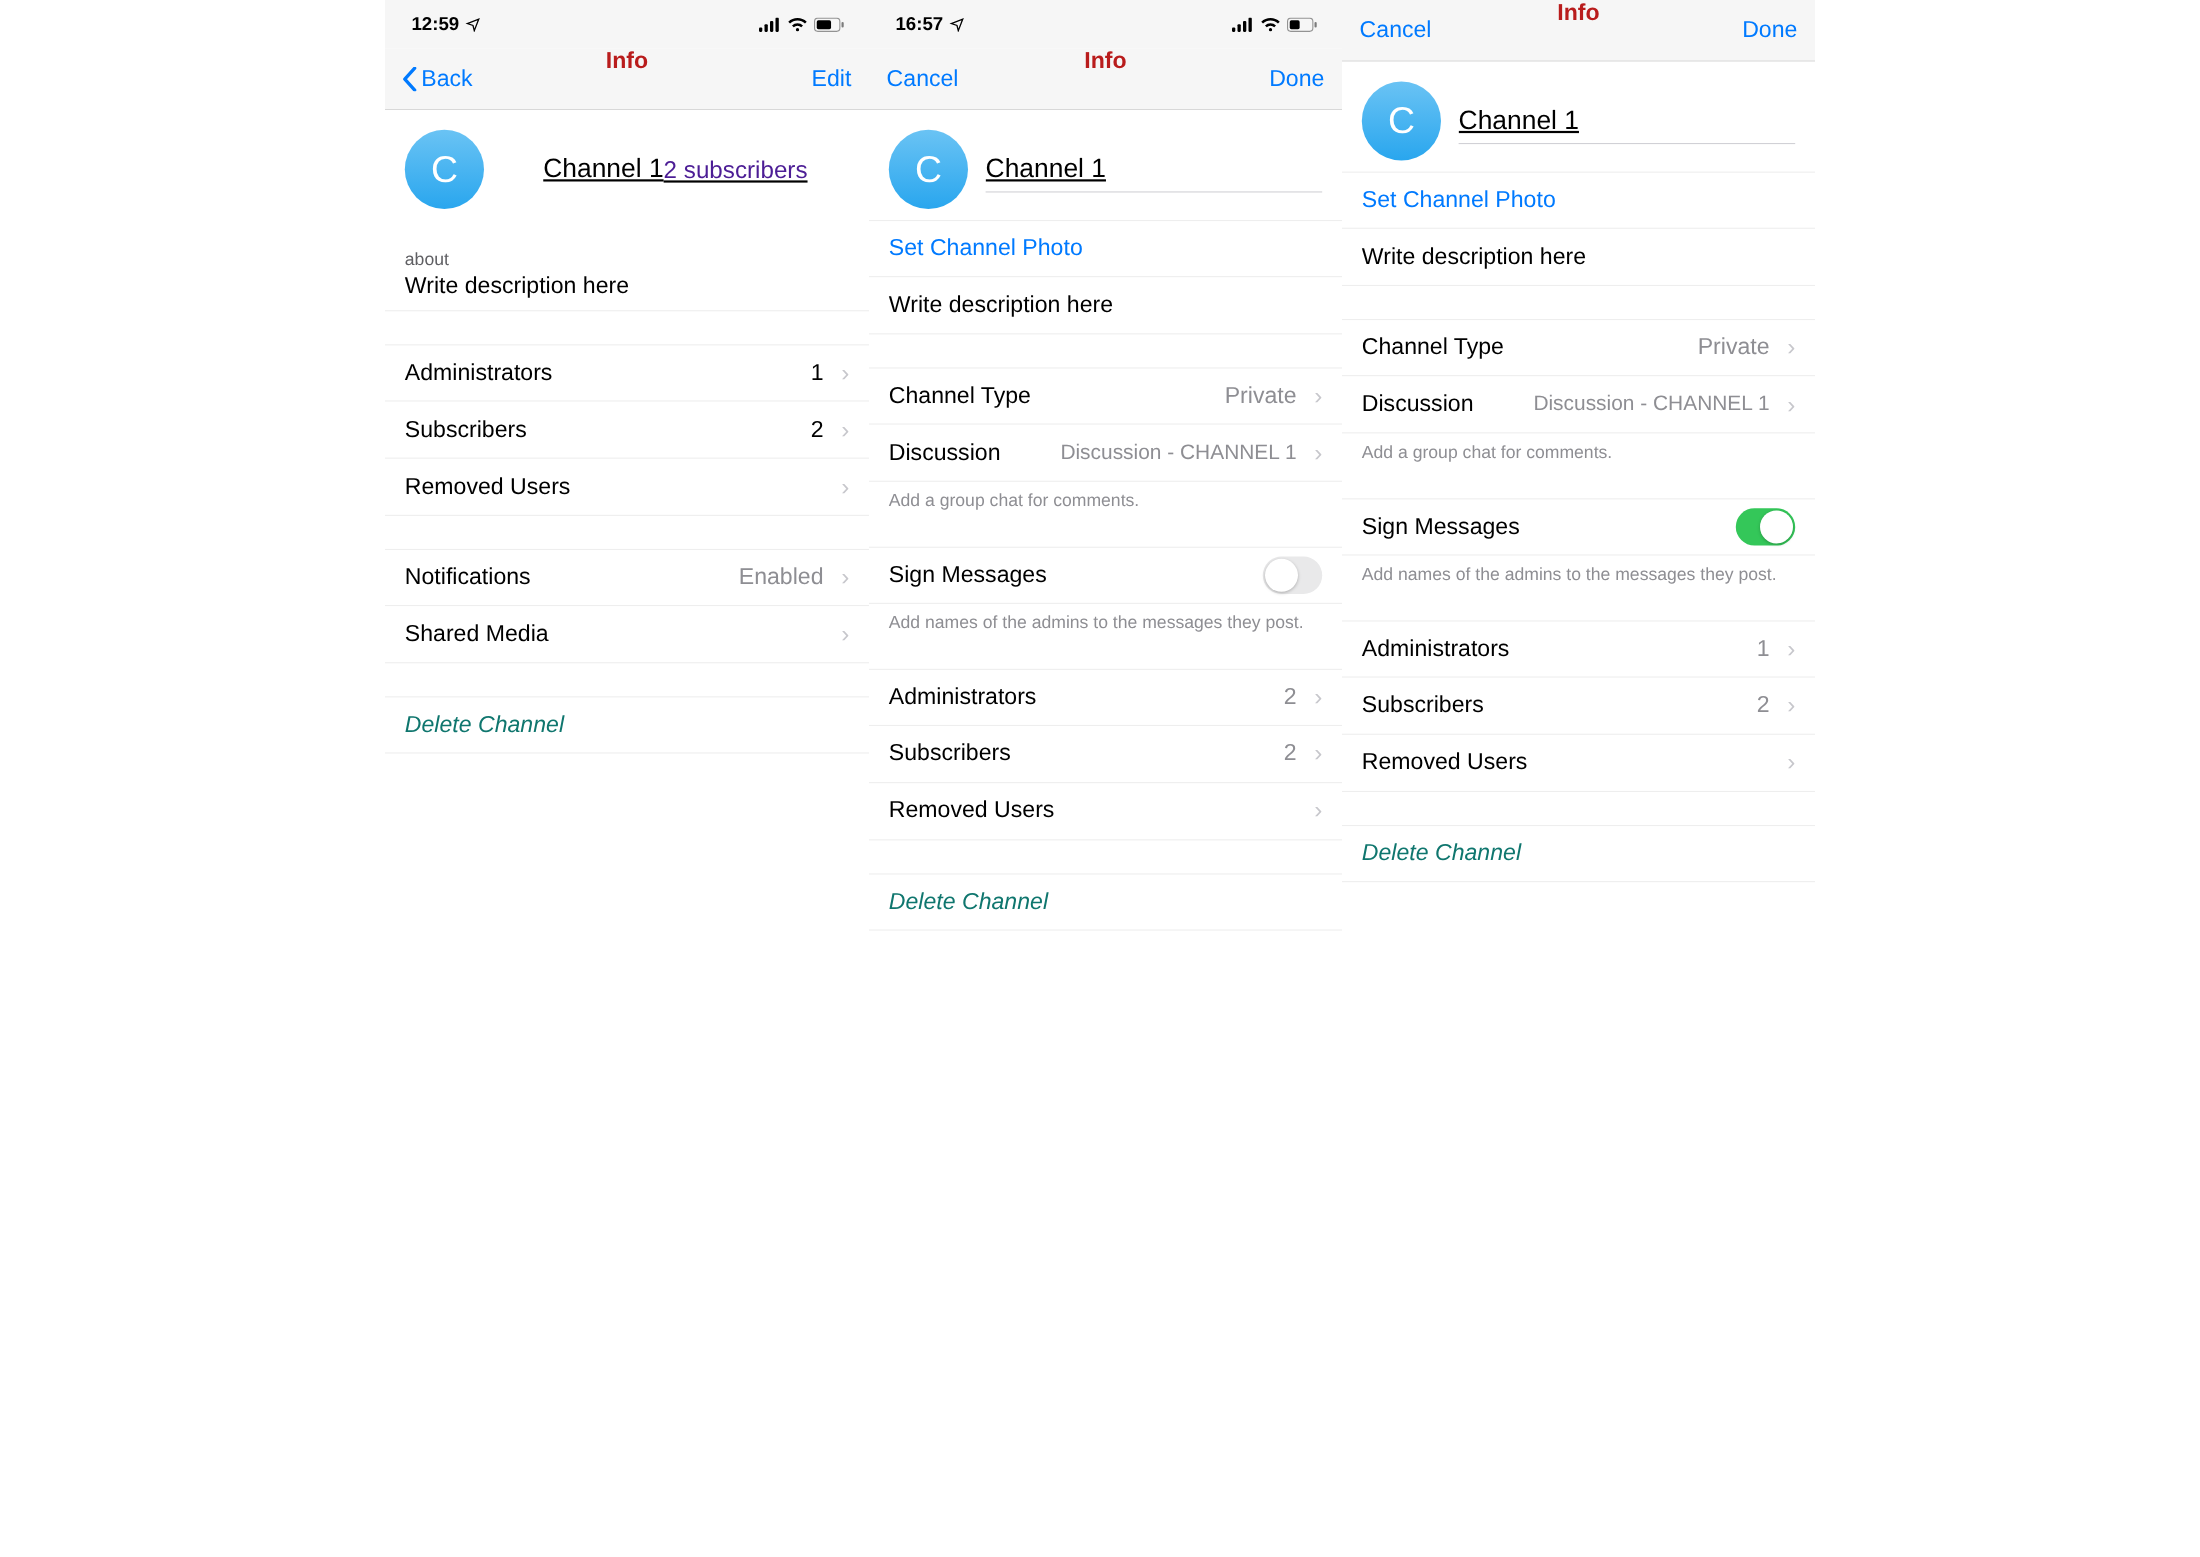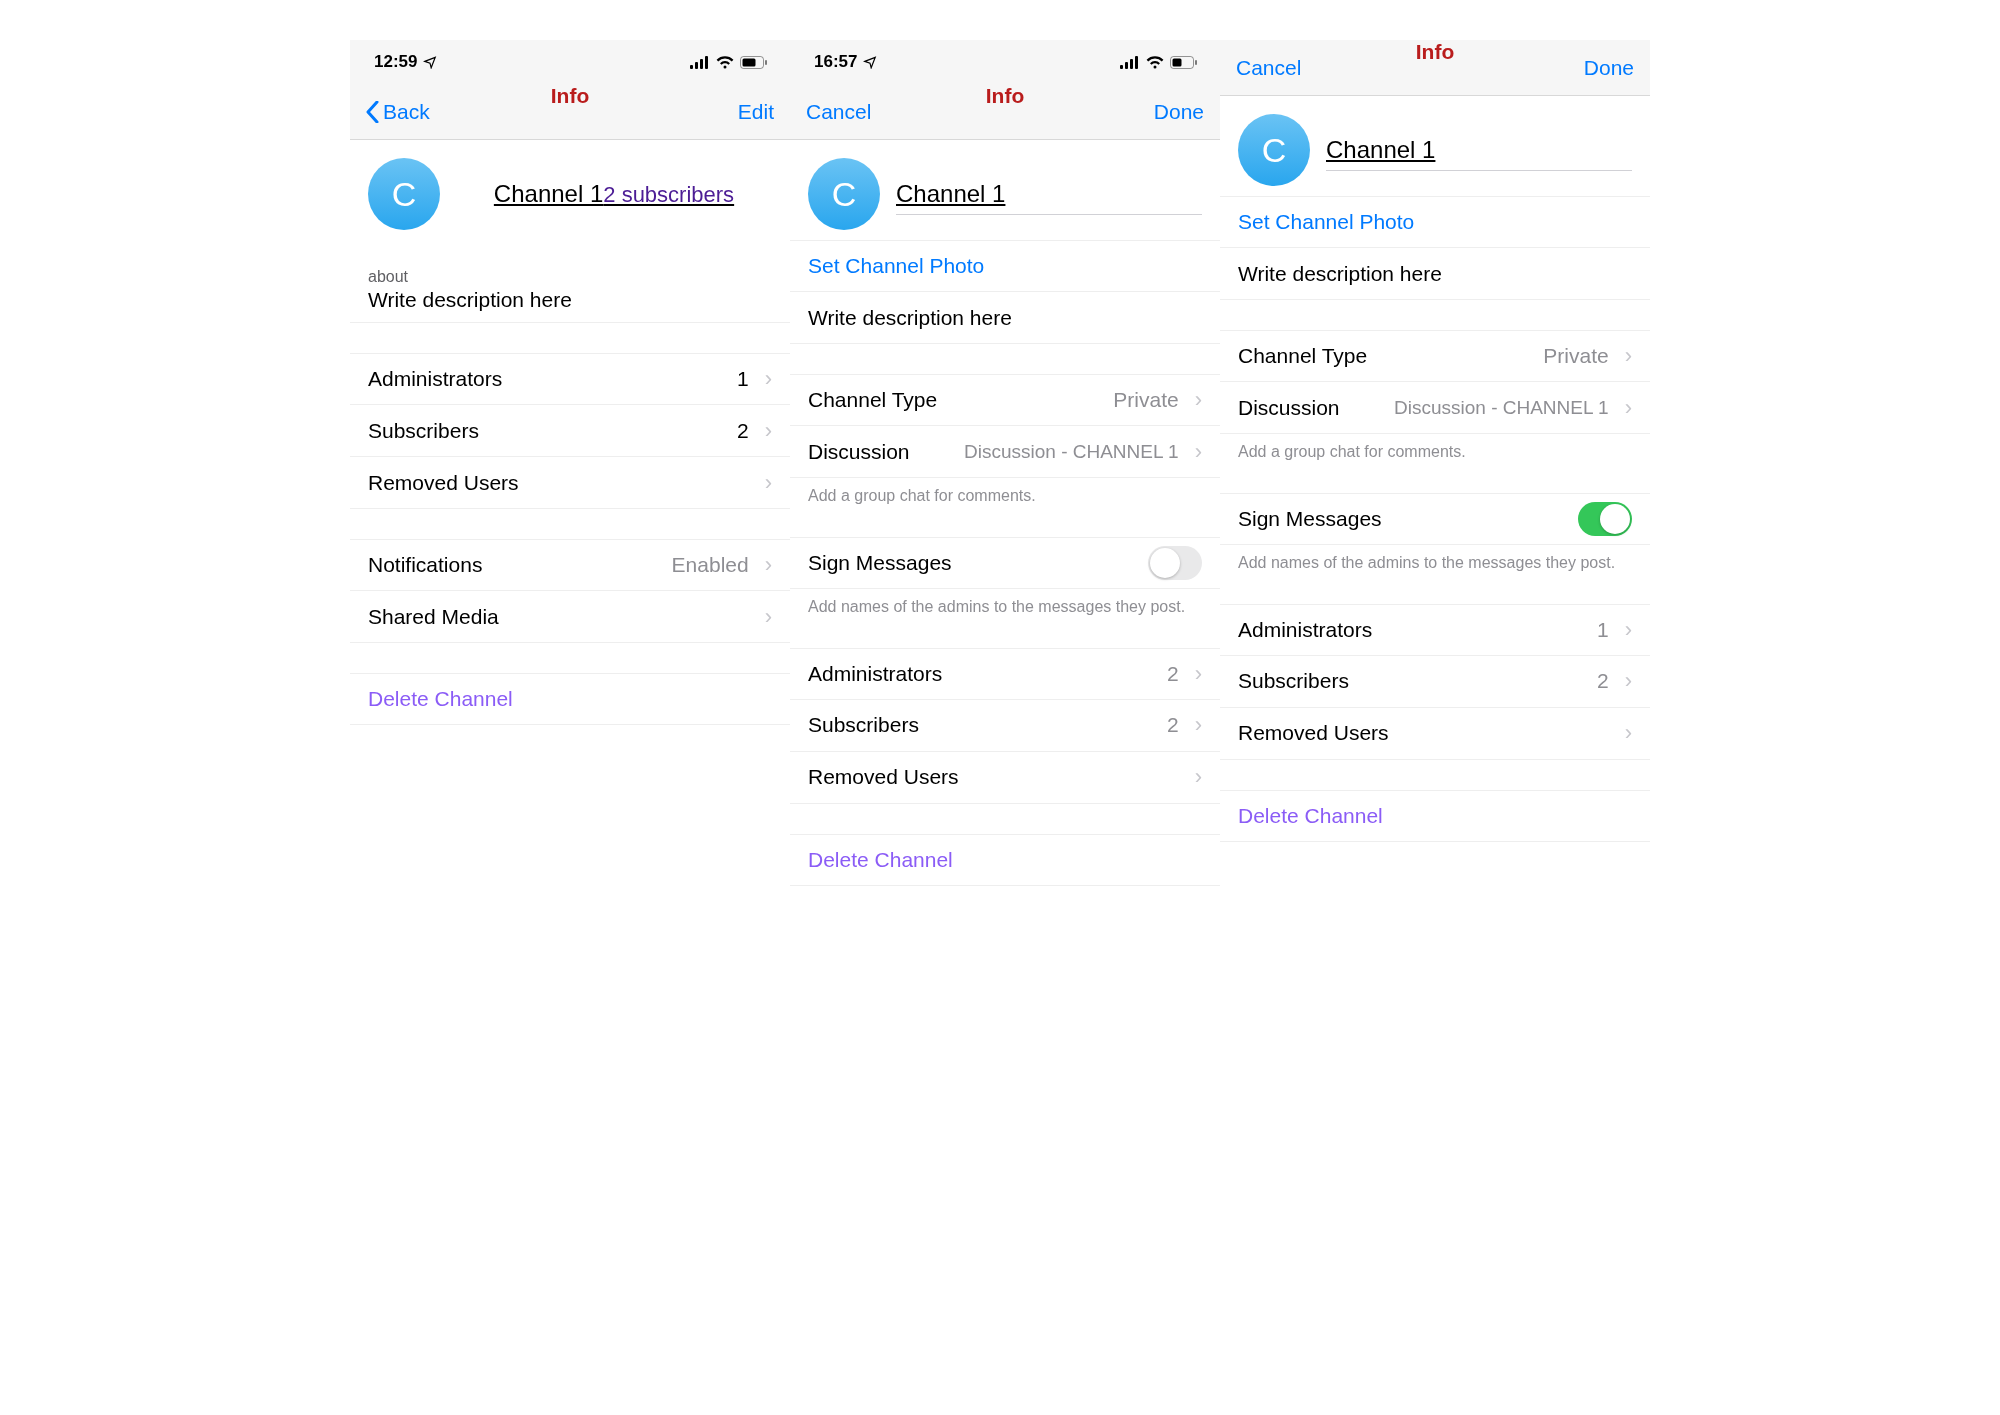--- a/index.html
+++ b/index.html
@@ -14,21 +14,20 @@
   .screens {
     display: flex;
     gap: 0;
   }
   .screen {
     width: 430px;
     flex-shrink: 0;
     background: #fff;
     display: flex;
     flex-direction: column;
-    margin-top: 40px;
   }
   .screen:nth-child(1){ width: 440px;}
   .screen:nth-child(2){ width: 430px;}
   .screen:nth-child(3){ width: 430px;}
 
   
   .statusbar {
     height: 44px;
     display: flex;
     align-items: center;
@@ -120,21 +119,21 @@
     border-bottom:1px solid #eee;
     font-size:21px;
     gap: 10px;
   }
   .row-top-border { border-top:1px solid #eee;}
   .row .label { flex:1; color:#000;}
   .row .value { color:#000; font-size:21px;}
   .row .value-gray { color:#8e8e93;}
   .row .chevron { color:#c7c7cc; font-size:22px; padding-left:6px;}
   .row.link .label { color:#007aff;}
-  .row.danger .label { color:#8b5cf6;}
+  .row.danger .label { color:#0f766e;font-style:italic;}
 
   .row.input-row { align-items:stretch;}
   .row.input-row .ph {
     flex:1; color:#8e8e93; font-size:21px;
     display:flex; align-items:center;
   }
   .row .ph.dark { color:#000;}
 
   
   .switch {

